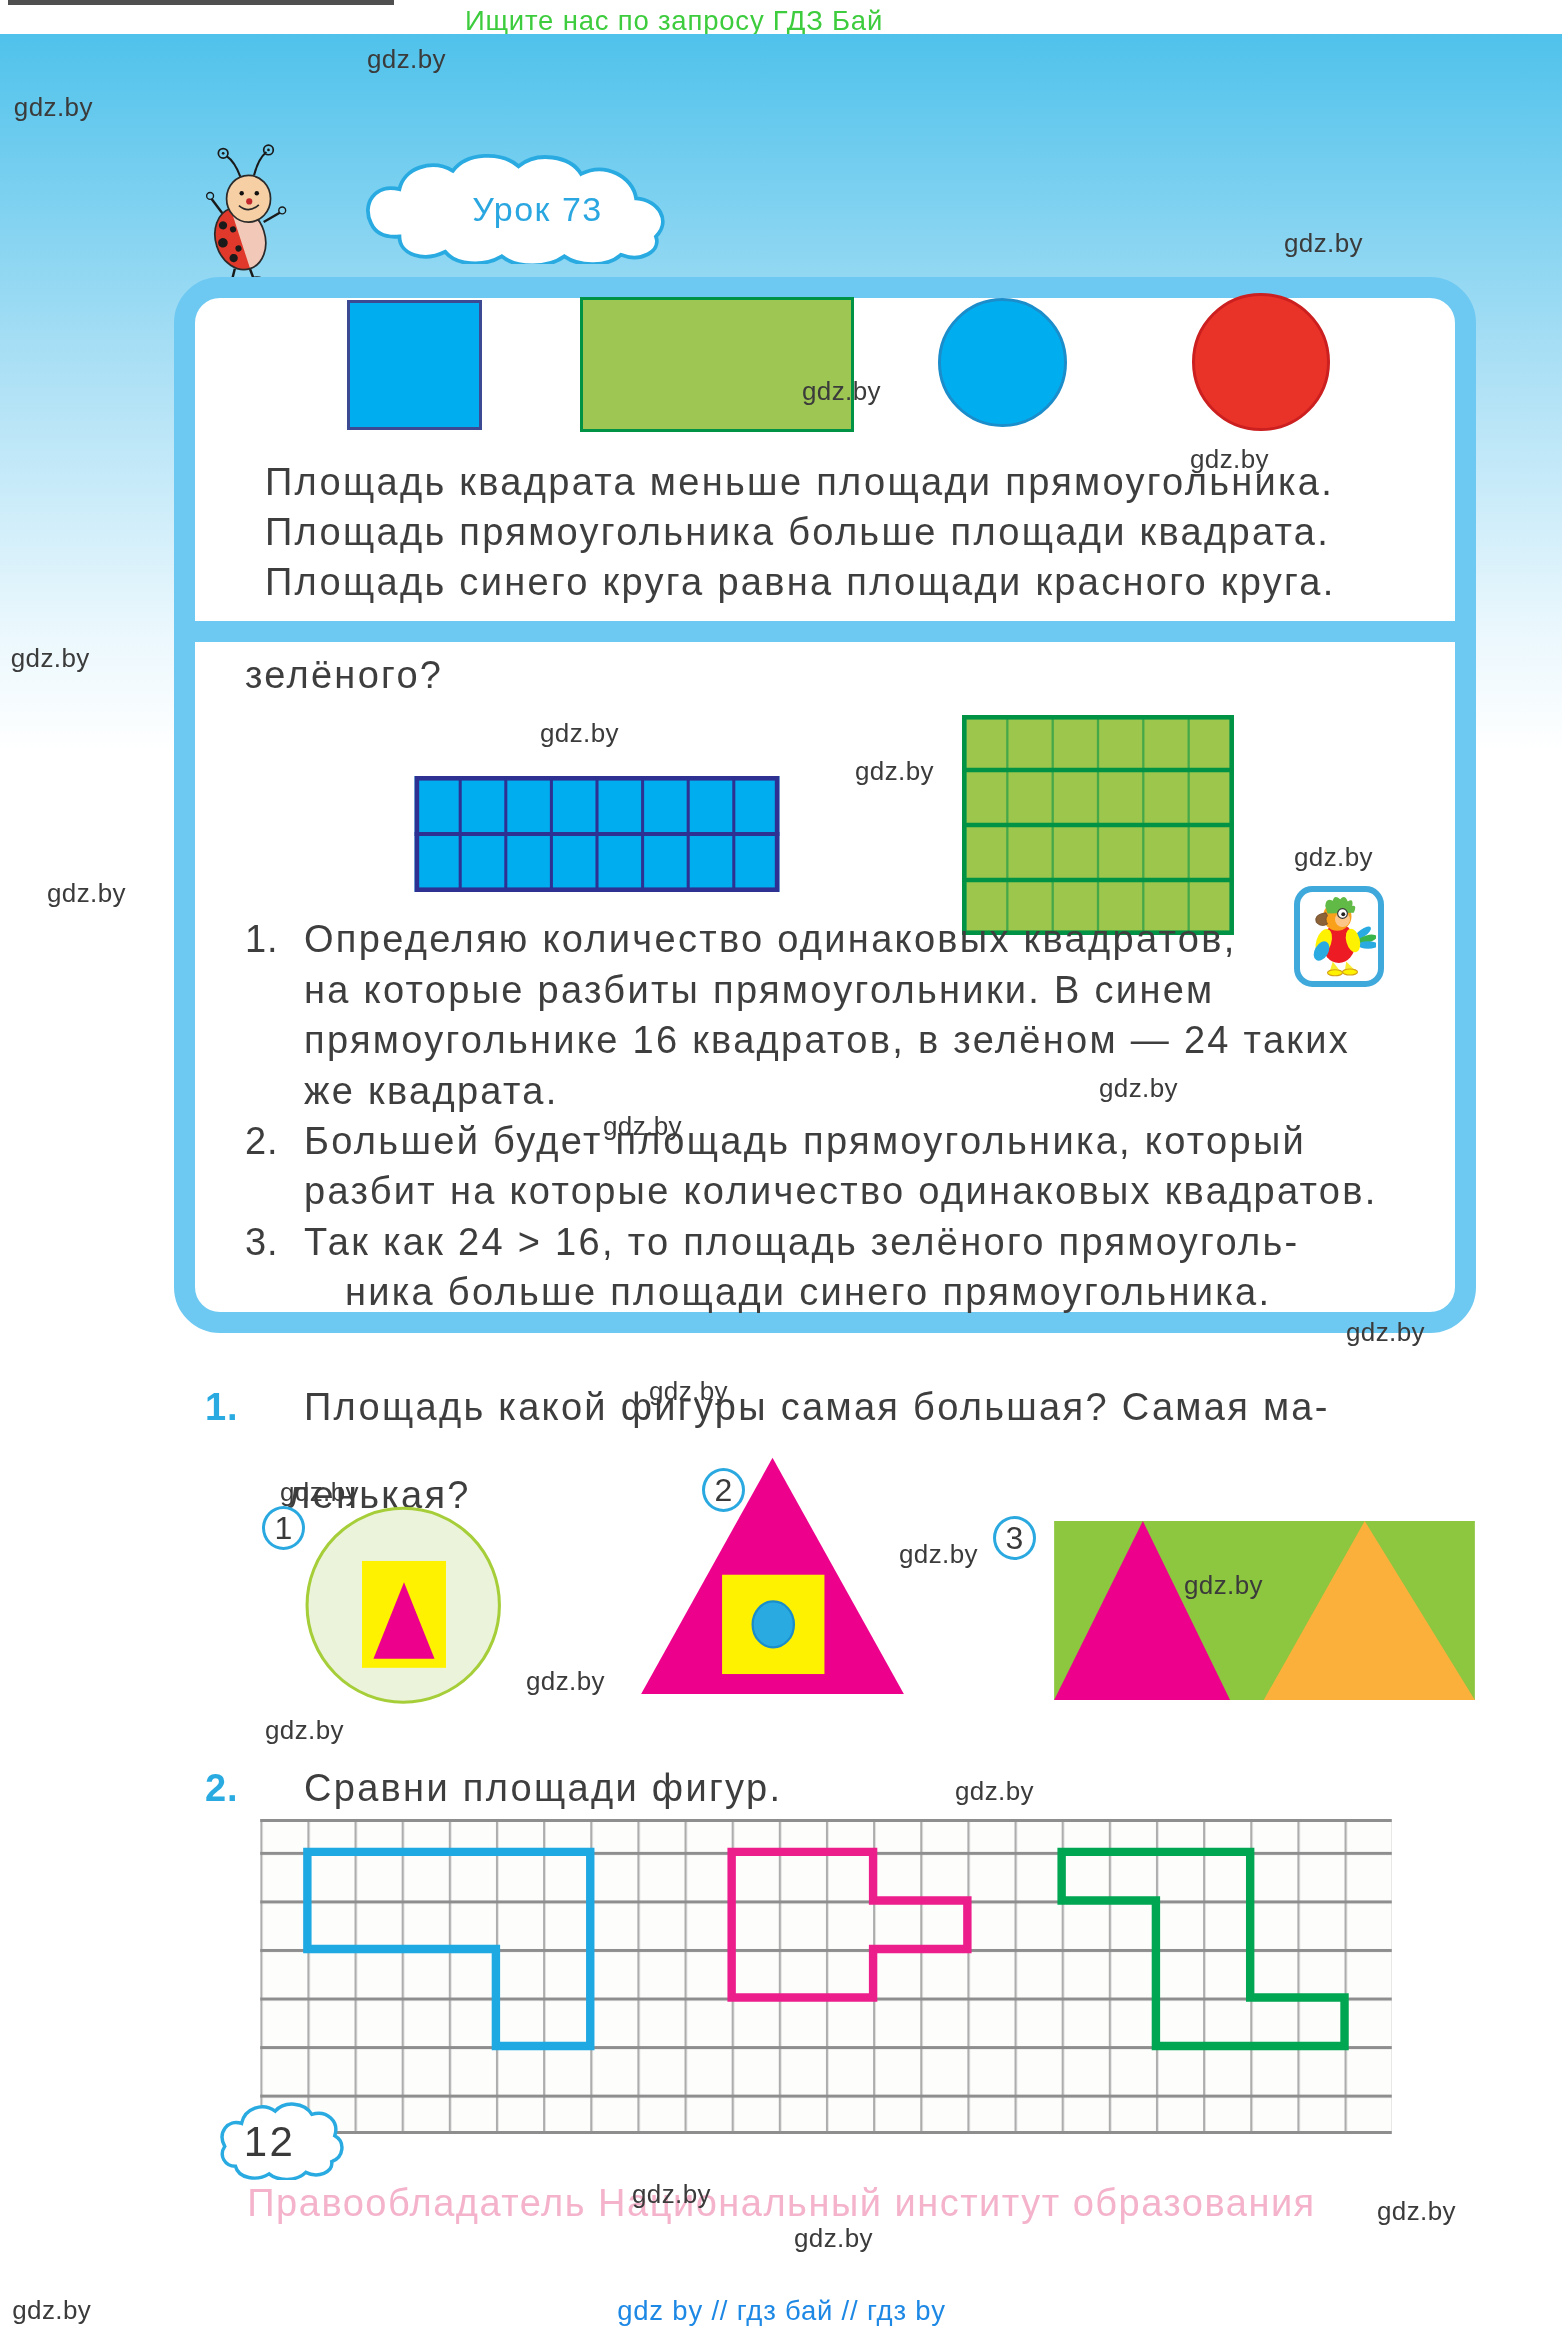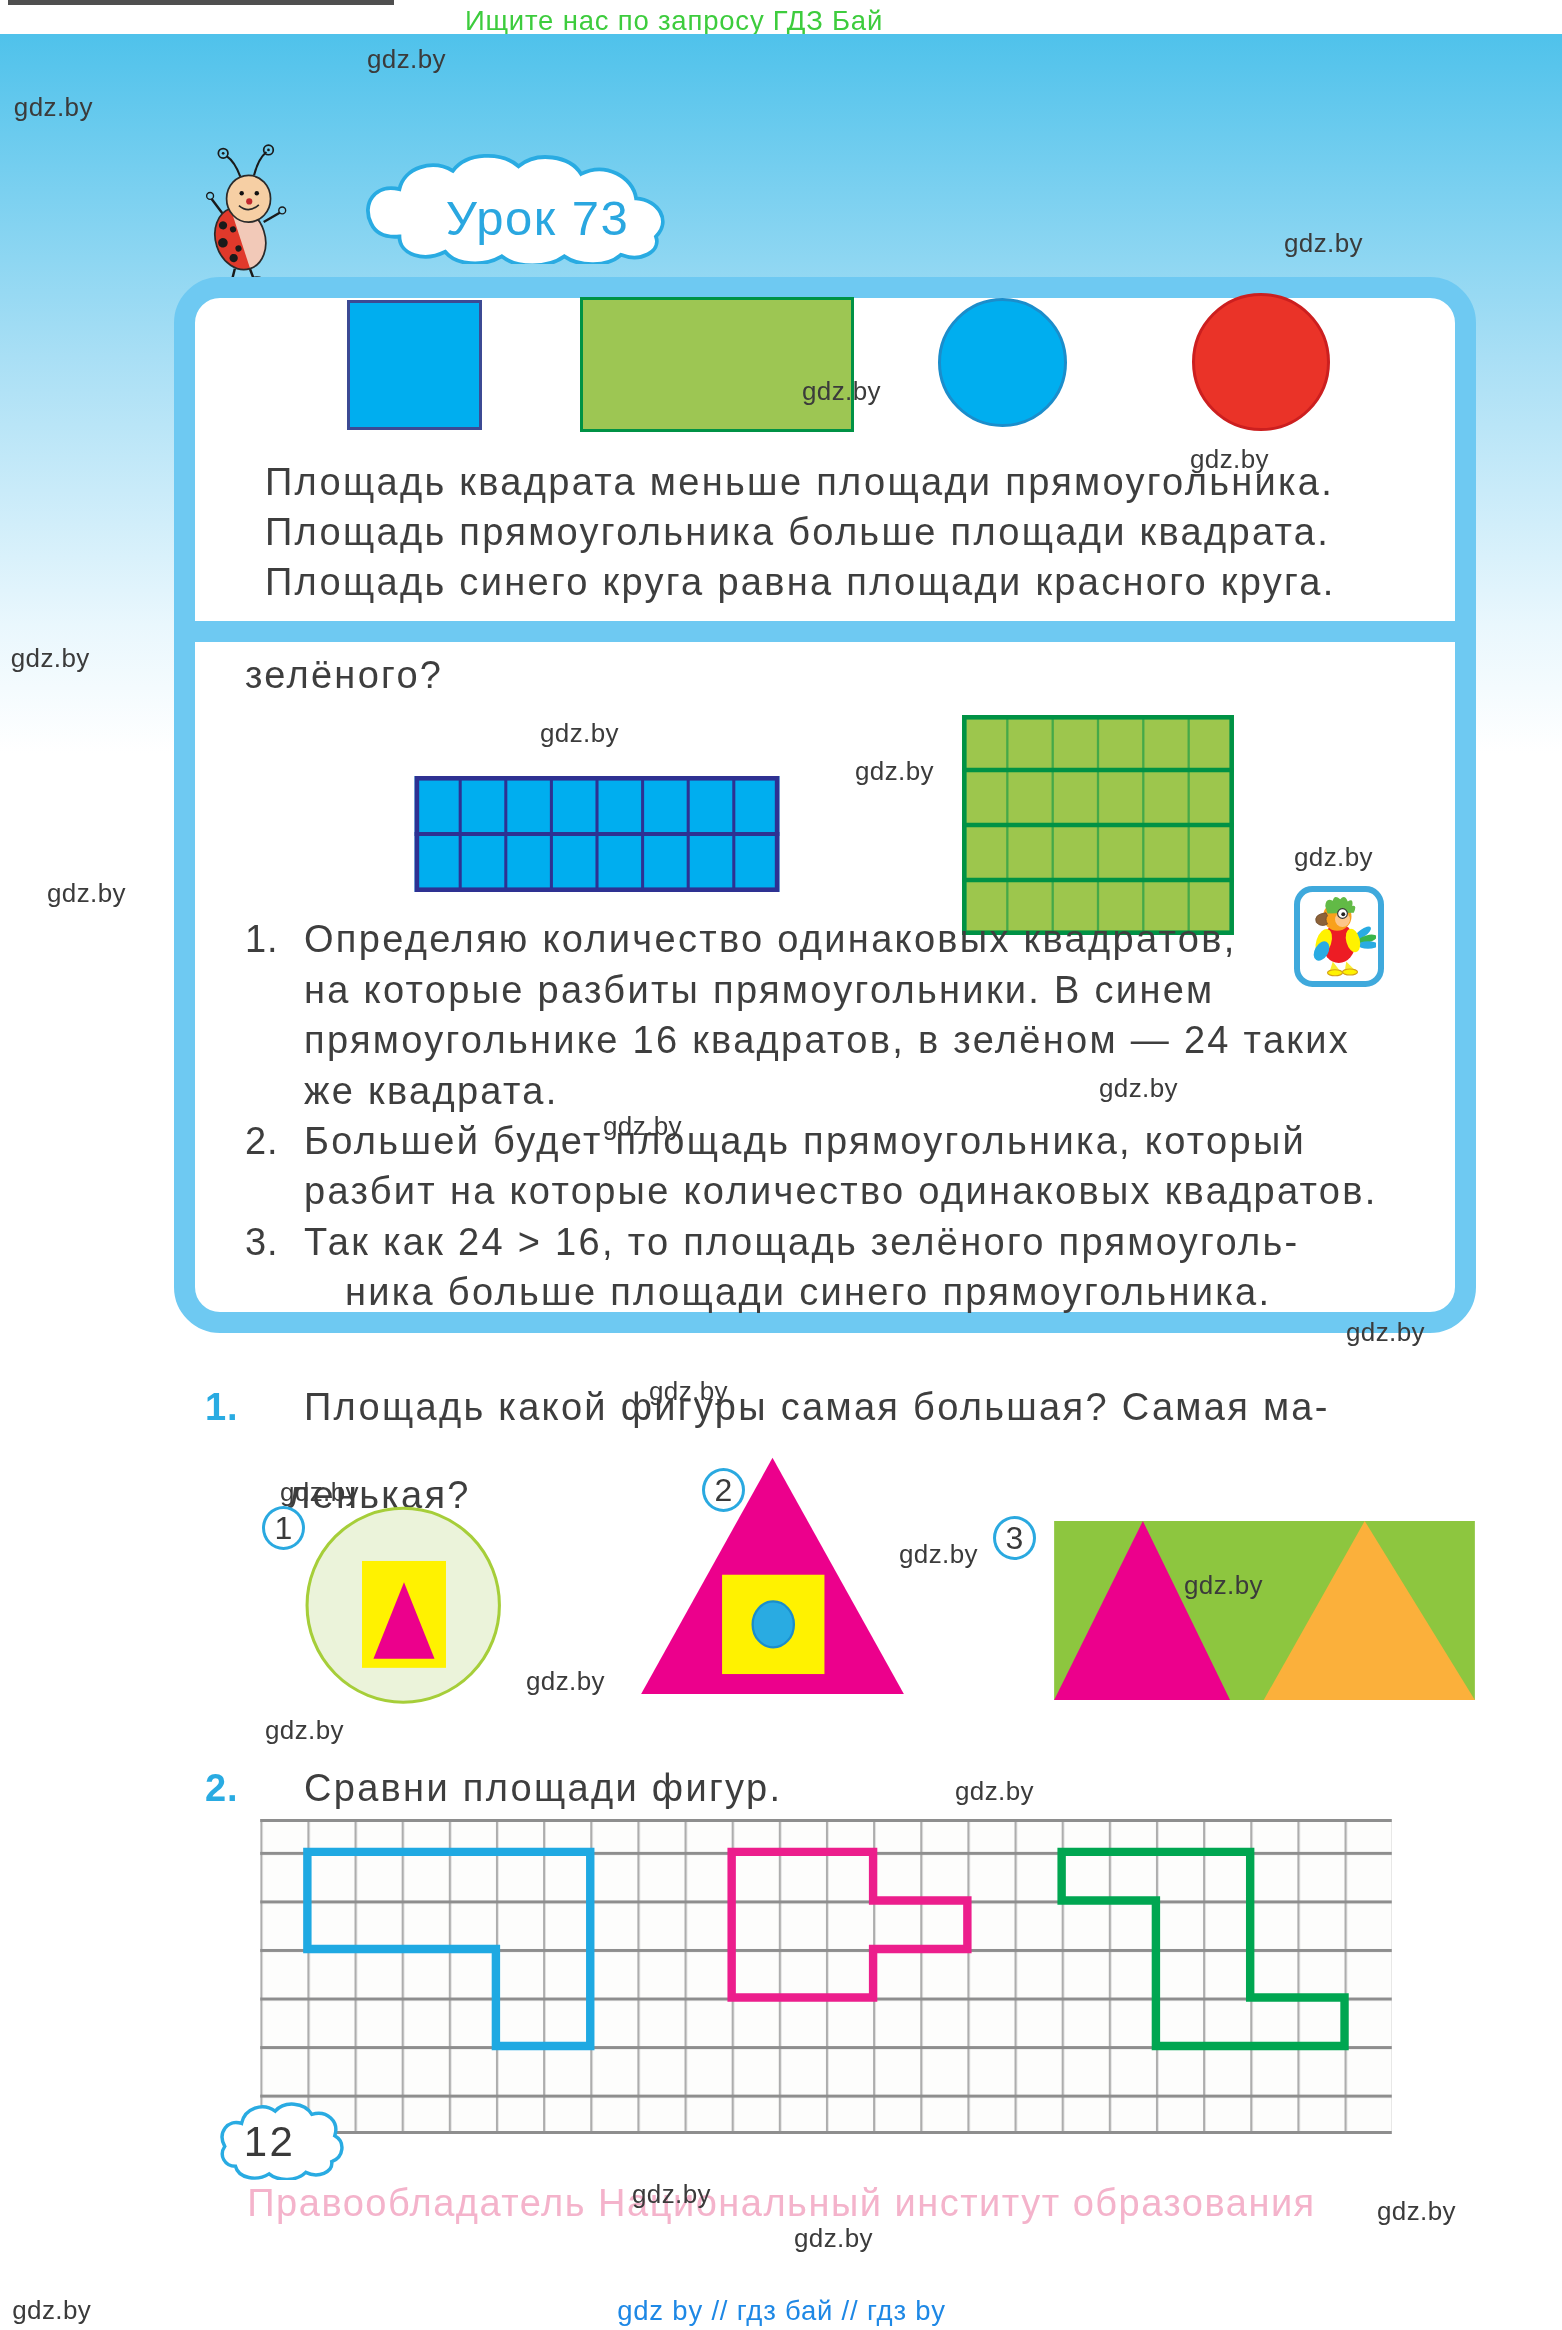--- a/index.html
+++ b/index.html
@@ -12,21 +12,21 @@
   .txt { position:absolute; white-space:nowrap; color:#3E3E3E; font-size:38px; letter-spacing:2.3px; }
   .wm { position:absolute; white-space:nowrap; color:#3B3B3B; font-size:26px; letter-spacing:0.4px; }
   #scan-edge { left:7.7px; top:0; width:386px; height:4.6px; background:#4F4F4F; }
   #banner { left:0; top:4.6px; width:1348px; text-align:center; font-size:27.5px; color:#3DCC3D; letter-spacing:0.8px; }
   #sky { left:0; top:34px; width:1563px; height:719px;
          background:linear-gradient(180deg,#4FC2EB 0%,#A9DFF5 45%,#E9F7FD 82%,#ffffff 100%); }
   #outer-box { left:174px; top:277px; width:1302px; height:1056px; background:#ffffff;
                border:21.4px solid #6EC9F2; border-radius:46px; }
   #box-divider { left:174px; top:621px; width:1302px; height:21.4px; background:#6EC9F2; }
   #cloud-title-text { left:346px; top:190px; width:383px; text-align:center;
-                      font-size:49px; color:#2AA7E0; letter-spacing:1.5px; }
+                      font-size:34px; color:#2AA7E0; letter-spacing:1.5px; }
   .shape { position:absolute; }
   #blue-square { left:347px; top:300px; width:135px; height:130px; background:#00AEEF; border:3.8px solid #3C4A94; }
   #green-rectangle { left:580px; top:297px; width:274px; height:135px; background:#9DC653; border:3.8px solid #009245; }
   #blue-circle { left:938px; top:298px; width:129px; height:129px; background:#00AEEF; border:3.1px solid #1B8DCB; border-radius:50%; }
   #red-circle { left:1192px; top:293px; width:138px; height:138px; background:#EA3328; border:3.1px solid #CC1F1F; border-radius:50%; }
   .stmt-line { height:50px; line-height:50px;margin-left:13px; }
   #statements { left:252px; top:457px; }
   #question { left:245px; top:650px; }
   .q-line { height:51px; line-height:51px; }
   .step-num { position:absolute; left:245px; font-size:38px; color:#3E3E3E; letter-spacing:0.8px; }

